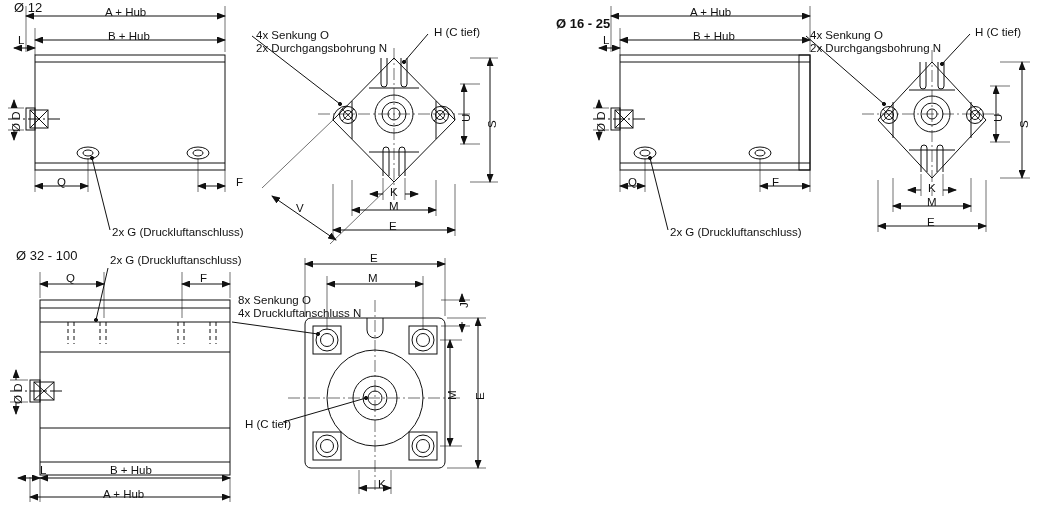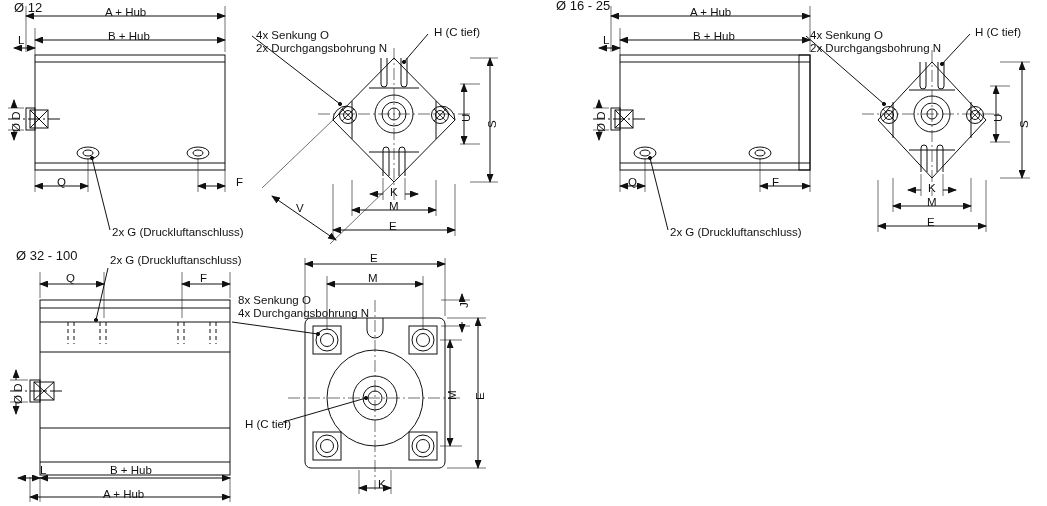--- a/index.html
+++ b/index.html
@@ -362,21 +362,21 @@
   <div class="lbl" style="left:256px;top:29px;">4x Senkung O</div>
   <div class="lbl" style="left:256px;top:42px;">2x Durchgangsbohrung N</div>
   <div class="lbl" style="left:434px;top:26px;">H (C tief)</div>
   <div class="lbl rot" style="left:460px;top:122px;">U</div>
   <div class="lbl rot" style="left:486px;top:128px;">S</div>
   <div class="lbl" style="left:390px;top:186px;">K</div>
   <div class="lbl" style="left:389px;top:200px;">M</div>
   <div class="lbl" style="left:389px;top:220px;">E</div>
   <div class="lbl" style="left:296px;top:202px;">V</div>
 
-  <div class="lbl big" style="left:556px;top:0;">Ø 16 - 25</div>
+  <div class="lbl big" style="left:556px;top:18px;font-weight:bold;">Ø 16 - 25</div>
   <div class="lbl" style="left:690px;top:6px;">A + Hub</div>
   <div class="lbl" style="left:693px;top:30px;">B + Hub</div>
   <div class="lbl" style="left:603px;top:34px;">L</div>
   <div class="lbl rot" style="left:595px;top:132px;">Ø D</div>
   <div class="lbl" style="left:628px;top:176px;">Q</div>
   <div class="lbl" style="left:772px;top:176px;">F</div>
   <div class="lbl" style="left:670px;top:226px;">2x G (Druckluftanschluss)</div>
   <div class="lbl" style="left:810px;top:29px;">4x Senkung O</div>
   <div class="lbl" style="left:810px;top:42px;">2x Durchgangsbohrung N</div>
   <div class="lbl" style="left:975px;top:26px;">H (C tief)</div>
@@ -391,20 +391,20 @@
   <div class="lbl" style="left:66px;top:272px;">Q</div>
   <div class="lbl" style="left:200px;top:272px;">F</div>
   <div class="lbl rot" style="left:12px;top:404px;">Ø D</div>
   <div class="lbl" style="left:40px;top:464px;">L</div>
   <div class="lbl" style="left:110px;top:464px;">B + Hub</div>
   <div class="lbl" style="left:103px;top:488px;">A + Hub</div>
 
   <div class="lbl" style="left:370px;top:252px;">E</div>
   <div class="lbl" style="left:368px;top:272px;">M</div>
   <div class="lbl" style="left:238px;top:294px;">8x Senkung O</div>
-  <div class="lbl" style="left:238px;top:307px;">4x Durchgangsbohrung N</div>
+  <div class="lbl" style="left:238px;top:307px;">4x Druckluftanschluss N</div>
   <div class="lbl" style="left:245px;top:418px;">H (C tief)</div>
   <div class="lbl rot" style="left:446px;top:400px;">M</div>
   <div class="lbl rot" style="left:474px;top:400px;">E</div>
   <div class="lbl rot" style="left:458px;top:308px;">J</div>
   <div class="lbl" style="left:378px;top:478px;">K</div>
 
 </div>
 
 </body></html>

